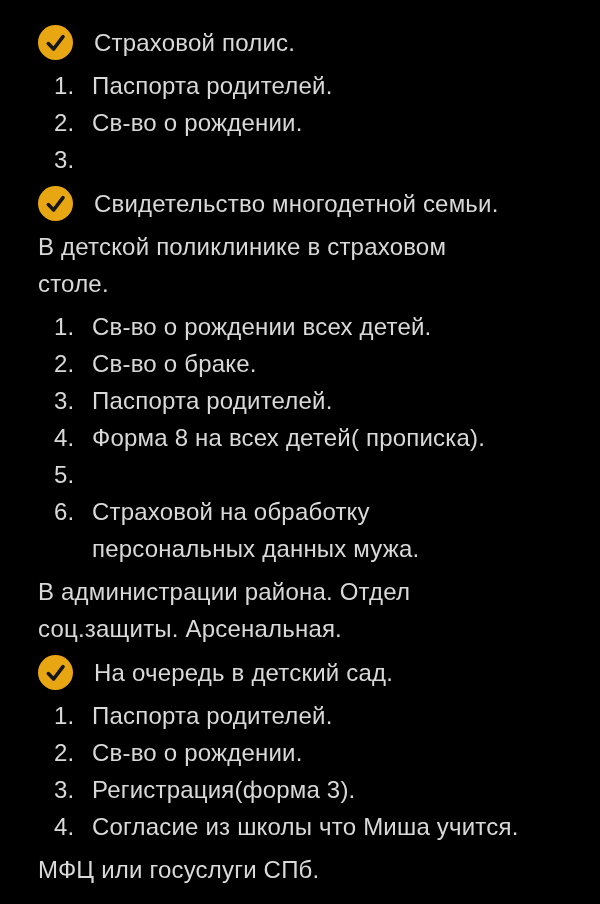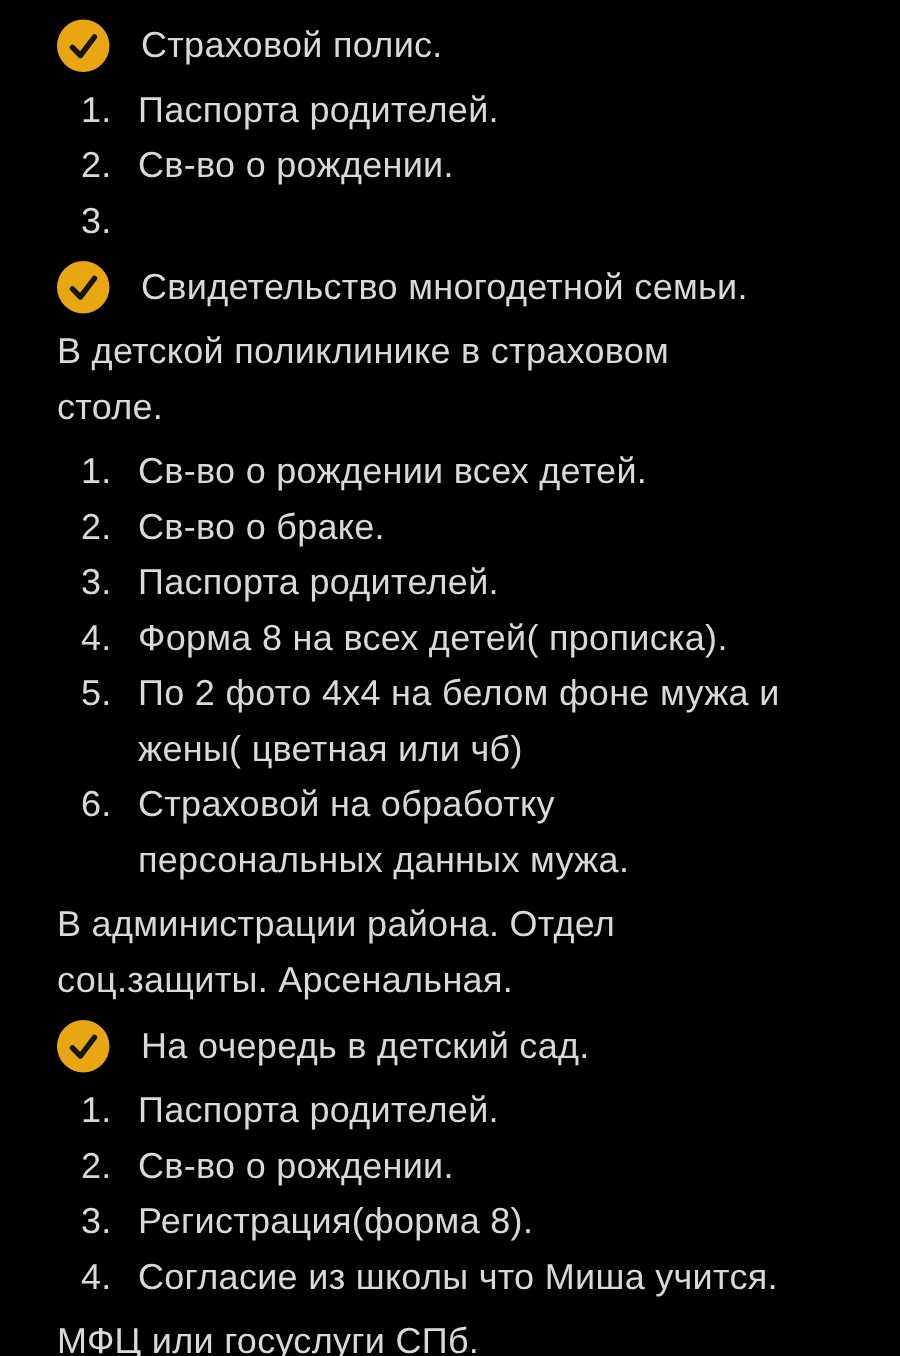--- a/index.html
+++ b/index.html
@@ -10,21 +10,21 @@
   }
   html,body{margin:0;padding:0;background:var(--bg);}
   .note{
     width:600px;height:904px;box-sizing:border-box;
     padding:7px 26px 8px 38px;overflow:hidden;
     font-family:"Liberation Sans","DejaVu Sans",sans-serif;
     font-size:24px;letter-spacing:0.2px;color:var(--text);
     background:var(--bg);
   }
   .block{margin-top:6px;}
-  .block:first-child{margin-top:4px;}
+  .block:first-child{margin-top:16px;}
   .check-row{display:flex;align-items:center;min-height:38px;}
   .check-circle{
     width:35px;height:35px;border-radius:50%;
     background:var(--accent);
     display:flex;align-items:center;justify-content:center;
     flex:0 0 35px;
   }
   .check-circle svg{display:block;}
   .check-label{margin-left:21px;line-height:37px;white-space:nowrap;}
   .oli{display:flex;line-height:37px;}
@@ -93,24 +93,20 @@
         </span>
       </div>
       <div class="oli">
         <span class="num">4.</span>
         <span class="txt">
           <div class="line">Форма 8 на всех детей( прописка).</div>
         </span>
       </div>
       <div class="oli">
         <span class="num">5.</span>
-        <span class="txt">
-          <div class="line">По 2 фото 4х4 на белом фоне мужа и</div>
-          <div class="line">жены( цветная или чб)</div>
-        </span>
       </div>
       <div class="oli">
         <span class="num">6.</span>
         <span class="txt">
           <div class="line">Страховой на обработку</div>
           <div class="line">персональных данных мужа.</div>
         </span>
       </div>
     </div>
     <div class="block para">
@@ -134,21 +130,21 @@
       </div>
       <div class="oli">
         <span class="num">2.</span>
         <span class="txt">
           <div class="line">Св-во о рождении.</div>
         </span>
       </div>
       <div class="oli">
         <span class="num">3.</span>
         <span class="txt">
-          <div class="line">Регистрация(форма 8).</div>
+          <div class="line">Регистрация(форма 3).</div>
         </span>
       </div>
       <div class="oli">
         <span class="num">4.</span>
         <span class="txt">
           <div class="line">Согласие из школы что Миша учится.</div>
         </span>
       </div>
     </div>
     <div class="block para">

